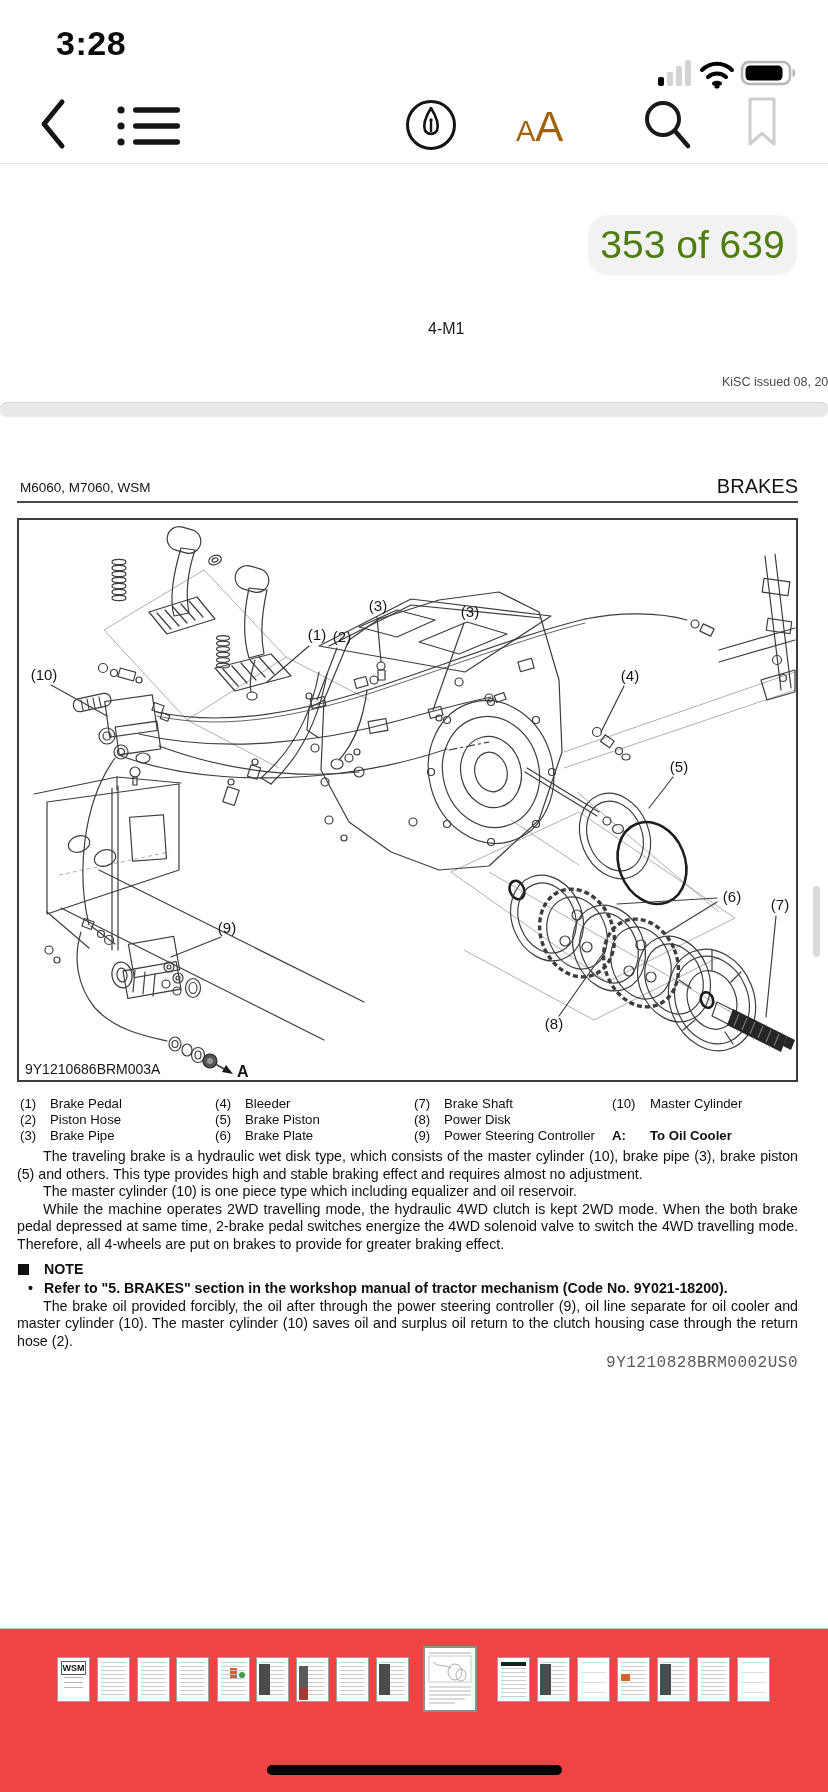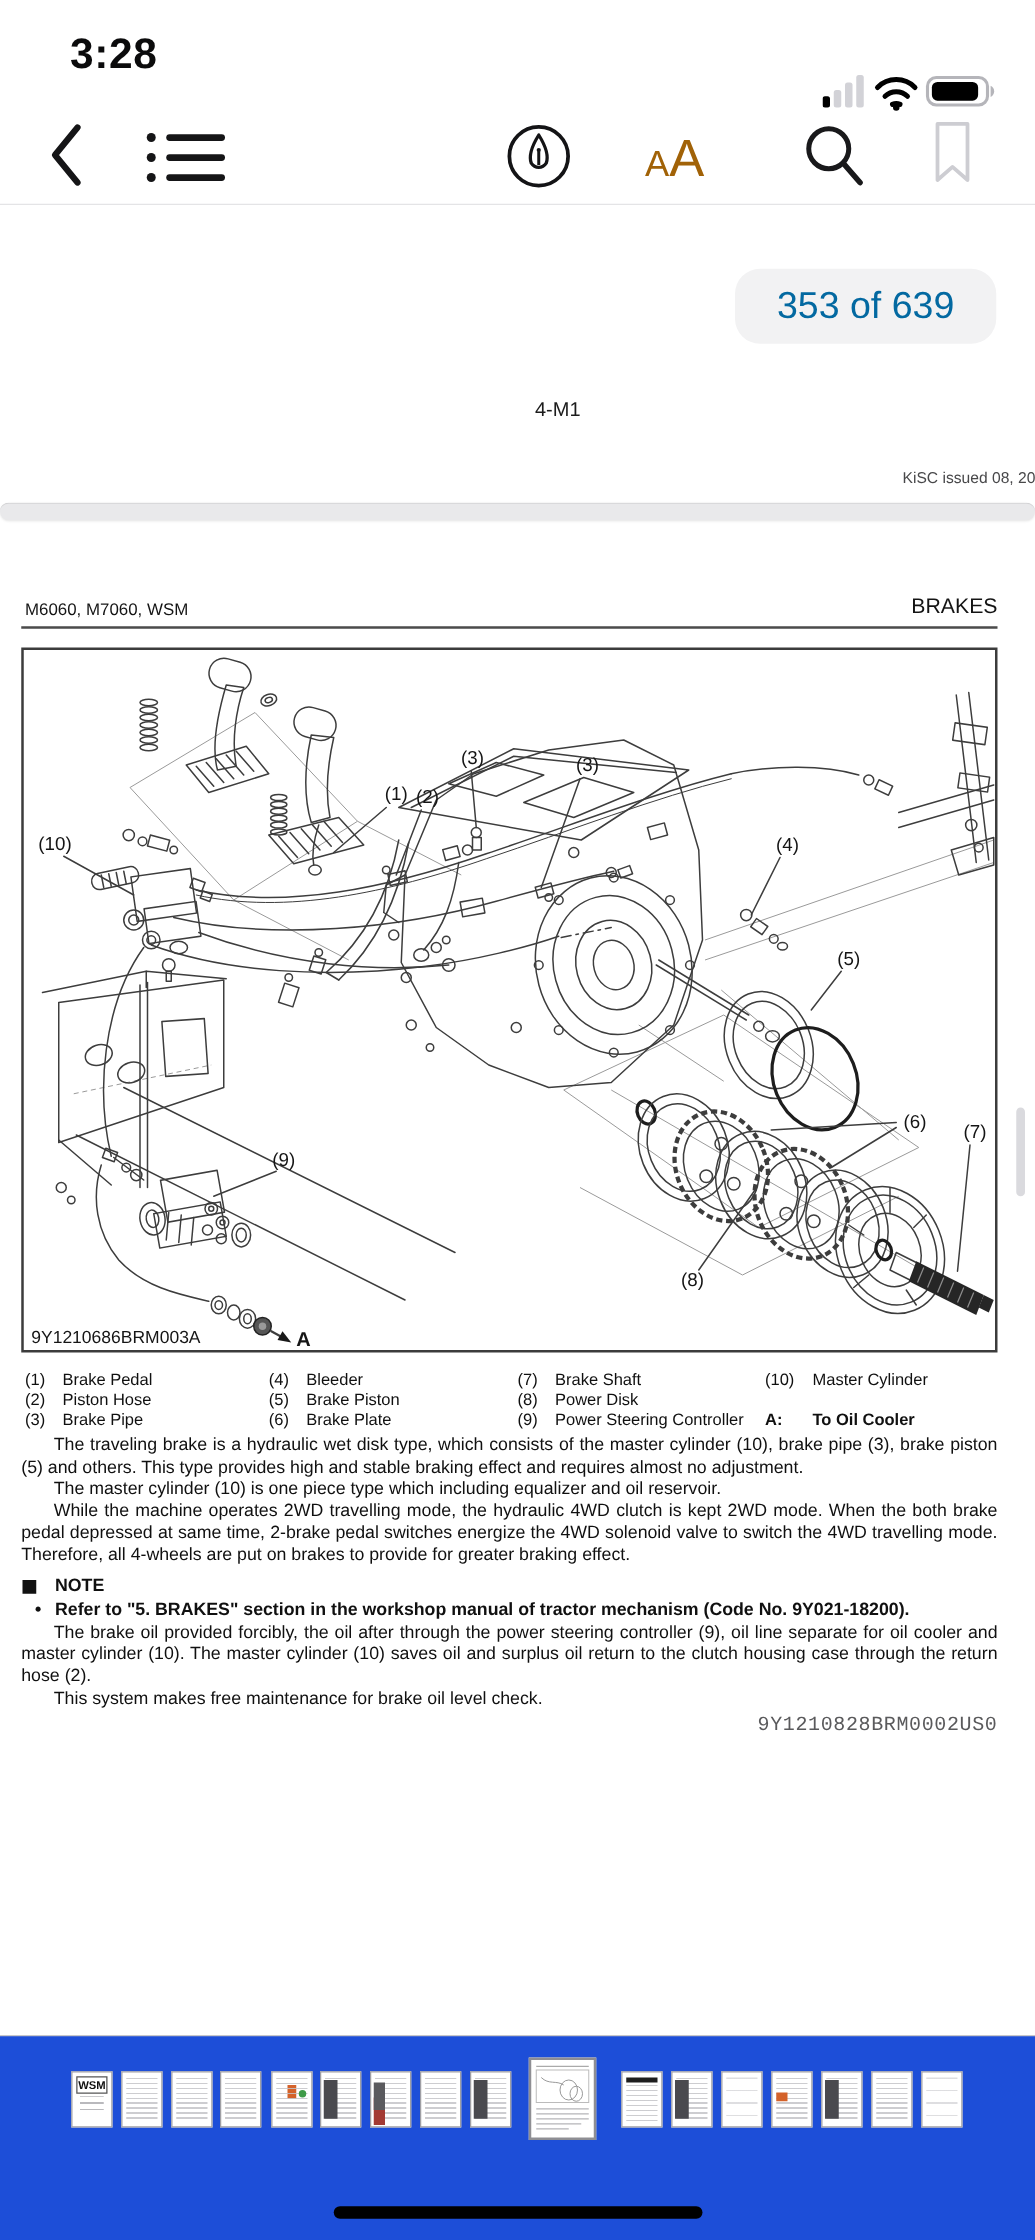--- a/index.html
+++ b/index.html
@@ -15,28 +15,28 @@
   .tb-back{left:38px;top:98px;}
   .tb-list{left:116px;top:104px;}
   .tb-pen{left:404px;top:98px;}
   .tb-aa{left:516px;top:104px;width:70px;font-size:42px;color:#a16207;display:block;line-height:46px;}
   .tb-aa::first-letter{font-size:29px;}
   .tb-search{left:642px;top:98px;}
   .tb-bookmark{left:746px;top:96px;}
   .tb-divider{position:absolute;left:0;top:163px;width:828px;height:1px;background:#e4e4e6;}
   
   .page-pill{position:absolute;left:588px;top:215px;width:209px;height:60px;border-radius:20px;
-    background:#f2f2f3;color:#0369a1;font-size:30px;display:flex;align-items:center;justify-content:center;}
+    background:#f2f2f3;color:#4d7c0f;font-size:39px;display:flex;align-items:center;justify-content:center;}
   .prev-footer{position:absolute;left:428px;top:320px;font-size:16px;color:#1c1c1c;}
   .kisc{position:absolute;left:722px;top:375px;font-size:12.5px;color:#48484a;white-space:nowrap;}
   .page-sep{position:absolute;left:0;top:402px;width:828px;height:13px;background:#e9e9eb;
     border-top:1px solid #d3d3d5;border-radius:7px;box-shadow:0 1px 2px rgba(0,0,0,.10);}
   
   .hdr-left{position:absolute;left:20px;top:480px;font-size:13.5px;color:#141414;}
-  .hdr-right{position:absolute;right:30px;top:475px;font-size:17px;color:#141414;}
+  .hdr-right{position:absolute;right:30px;top:475px;font-size:20px;color:#141414;}
   .hdr-rule{position:absolute;left:17px;top:501px;width:781px;height:2px;background:#4b4b4b;}
   .figure-box{position:absolute;left:17px;top:518px;width:781px;height:564px;border:2px solid #3c3c3c;box-sizing:border-box;background:#fff;}
   .figure-box svg{display:block;}
   svg .ln{stroke:#3d3d3d;stroke-width:1.2;fill:none;stroke-linecap:round;stroke-linejoin:round;}
   svg .thin{stroke:#9a9a9a;stroke-width:.8;fill:none;}
   svg .teeth{stroke:#3d3d3d;stroke-width:3.4;fill:none;stroke-dasharray:5 3;}
   svg .thick{stroke:#1d1d1d;stroke-width:2.6;fill:none;}
   svg .dark{fill:#262626;stroke:none;}
   svg text{font-family:"Liberation Sans",sans-serif;font-size:15px;fill:#151515;}
   svg text.figcode{font-size:14px;}
@@ -53,21 +53,21 @@
   .body-text p{margin:0;text-align:justify;text-indent:26px;}
   .note-head{display:flex;align-items:center;margin-top:7px;font-weight:bold;}
   .note-square{width:11px;height:11px;background:#111;margin:0 15px 0 1px;flex:none;}
   .note-bullet{display:flex;margin-top:2px;font-weight:bold;}
   .note-dot{width:27px;flex:none;text-align:center;}
   .note-bullet-text{flex:1;}
   .doc-code{margin-top:4px;text-align:right;font-family:"Liberation Mono",monospace;font-size:16px;color:#5a5a5c;letter-spacing:.5px;}
   
   .scrollbar{position:absolute;left:813px;top:886px;width:7px;height:71px;border-radius:3.5px;background:#dadade;}
   
-  .thumb-strip{position:absolute;left:0;top:1628px;width:828px;height:164px;background:#1d4ed8;border-top:1px solid #c7c7c9;}
+  .thumb-strip{position:absolute;left:0;top:1628px;width:828px;height:164px;background:#ef4444;border-top:1px solid #c7c7c9;}
   .thumb{position:absolute;top:28px;width:33px;height:45px;background:#fff;border:1px solid #9f9fa4;box-sizing:border-box;overflow:hidden;cursor:pointer;}
   .thumb .tl{position:absolute;left:3px;right:3px;top:4px;bottom:4px;background:repeating-linear-gradient(#c4c4c8 0 1px,transparent 1px 4px);opacity:.85;}
   .thumb.blank .tl{background:repeating-linear-gradient(#d8d8db 0 1px,transparent 1px 10px);}
   .wsm-box{border:1.5px solid #555;margin:3px 3px 2px;text-align:center;font-weight:bold;font-size:9px;color:#111;line-height:12px;}
   .wsm-lines{margin:2px 6px;height:14px;background:repeating-linear-gradient(#b9b9bd 0 1px,transparent 1px 5px);}
   .thumb.dark-left::after{content:"";position:absolute;left:2px;top:6px;width:11px;height:31px;background:#4a4a4f;}
   .thumb.spots-color::before{content:"";position:absolute;left:12px;top:10px;width:7px;height:11px;background:#d4622a;}
   .thumb.spots-color::after{content:"";position:absolute;left:21px;top:14px;width:6px;height:6px;border-radius:50%;background:#3f9b48;}
   .thumb.spots-red::after{content:"";position:absolute;left:2px;top:8px;width:9px;height:22px;background:#5a5a5e;box-shadow:0 12px 0 #a33a33;}
   .thumb.spot-orange::after{content:"";position:absolute;left:3px;top:16px;width:9px;height:7px;background:#d4622a;}
@@ -503,21 +503,20 @@
     <p>While the machine operates 2WD travelling mode, the hydraulic 4WD clutch is kept 2WD mode. When the both brake pedal depressed at same time, 2-brake pedal switches energize the 4WD solenoid valve to switch the 4WD travelling mode. Therefore, all 4-wheels are put on brakes to provide for greater braking effect.</p>
     <div class="note-head">
       <span class="note-square"></span>
       <span>NOTE</span>
     </div>
     <div class="note-bullet">
       <span class="note-dot">•</span>
       <span class="note-bullet-text">Refer to "5. BRAKES" section in the workshop manual of tractor mechanism (Code No. 9Y021-18200).</span>
     </div>
     <p>The brake oil provided forcibly, the oil after through the power steering controller (9), oil line separate for oil cooler and master cylinder (10). The master cylinder (10) saves oil and surplus oil return to the clutch housing case through the return hose (2).</p>
-    <p>This system makes free maintenance for brake oil level check.</p>
     <div class="doc-code">9Y1210828BRM0002US0</div>
   </div>
 
   <div class="scrollbar"></div>
 
   <div class="thumb-strip">
     <div class="thumb cover" style="left:57px">
       <div class="wsm-box">WSM</div>
       <div class="wsm-lines"></div>
 

